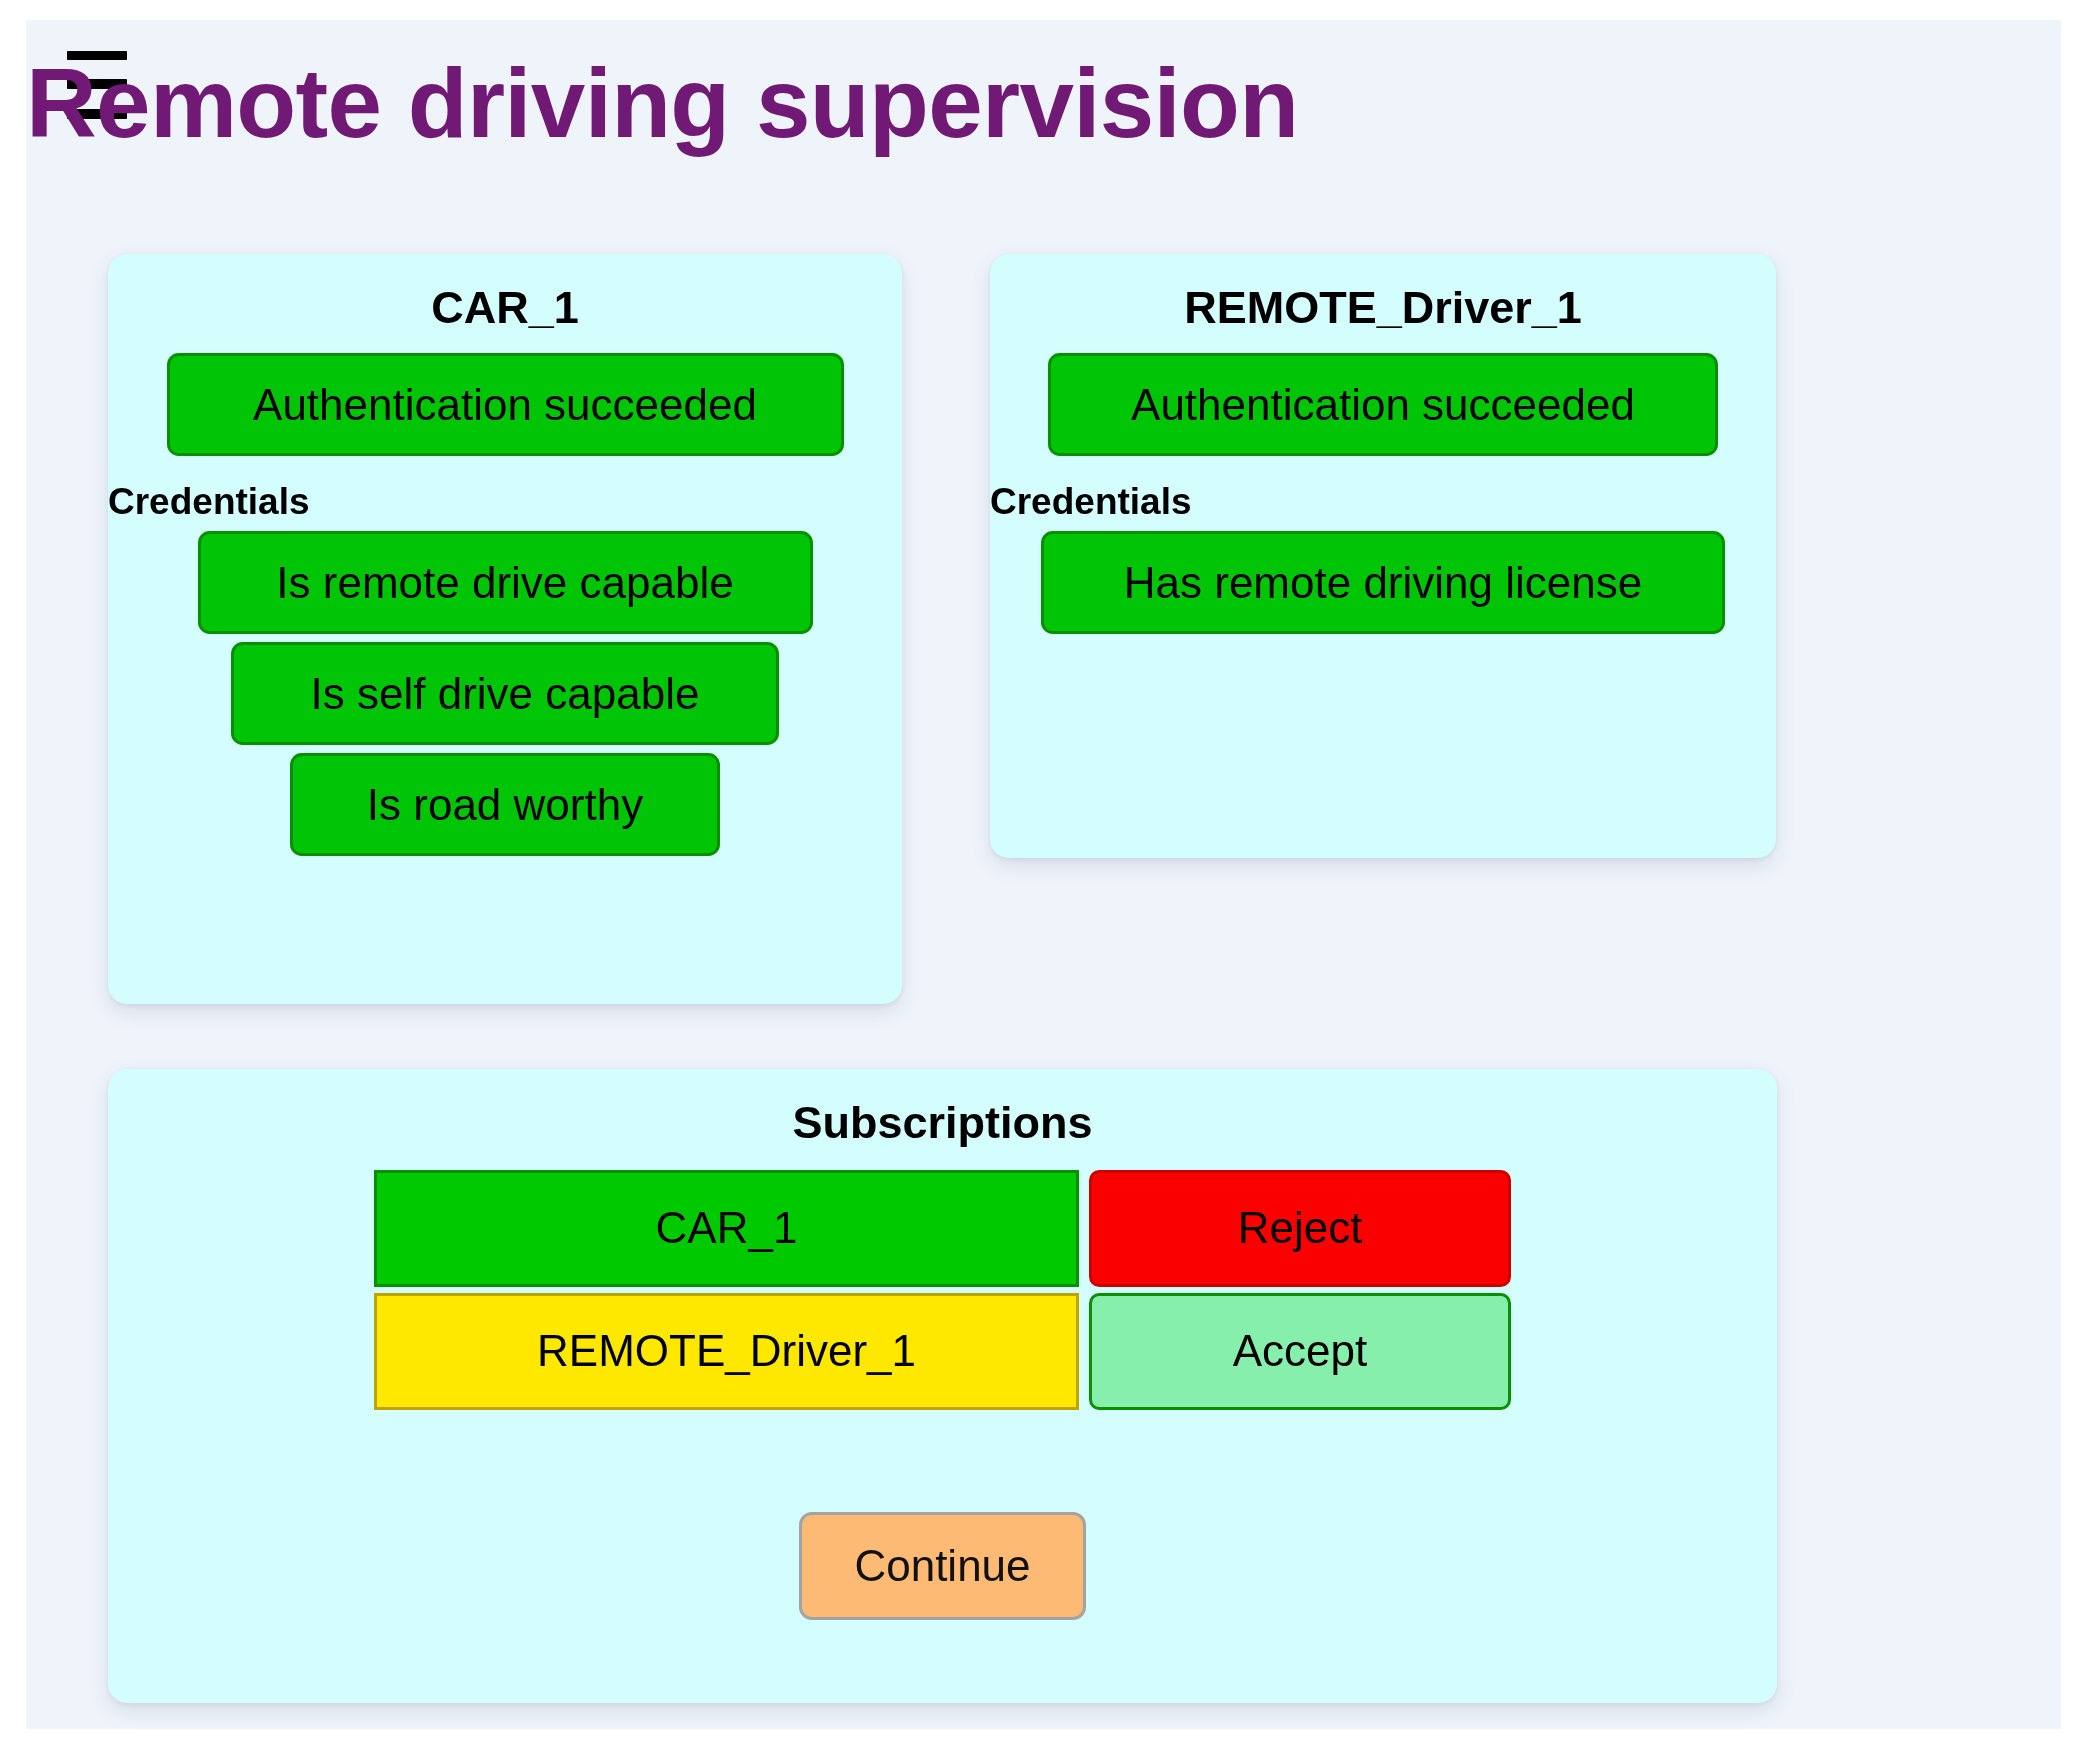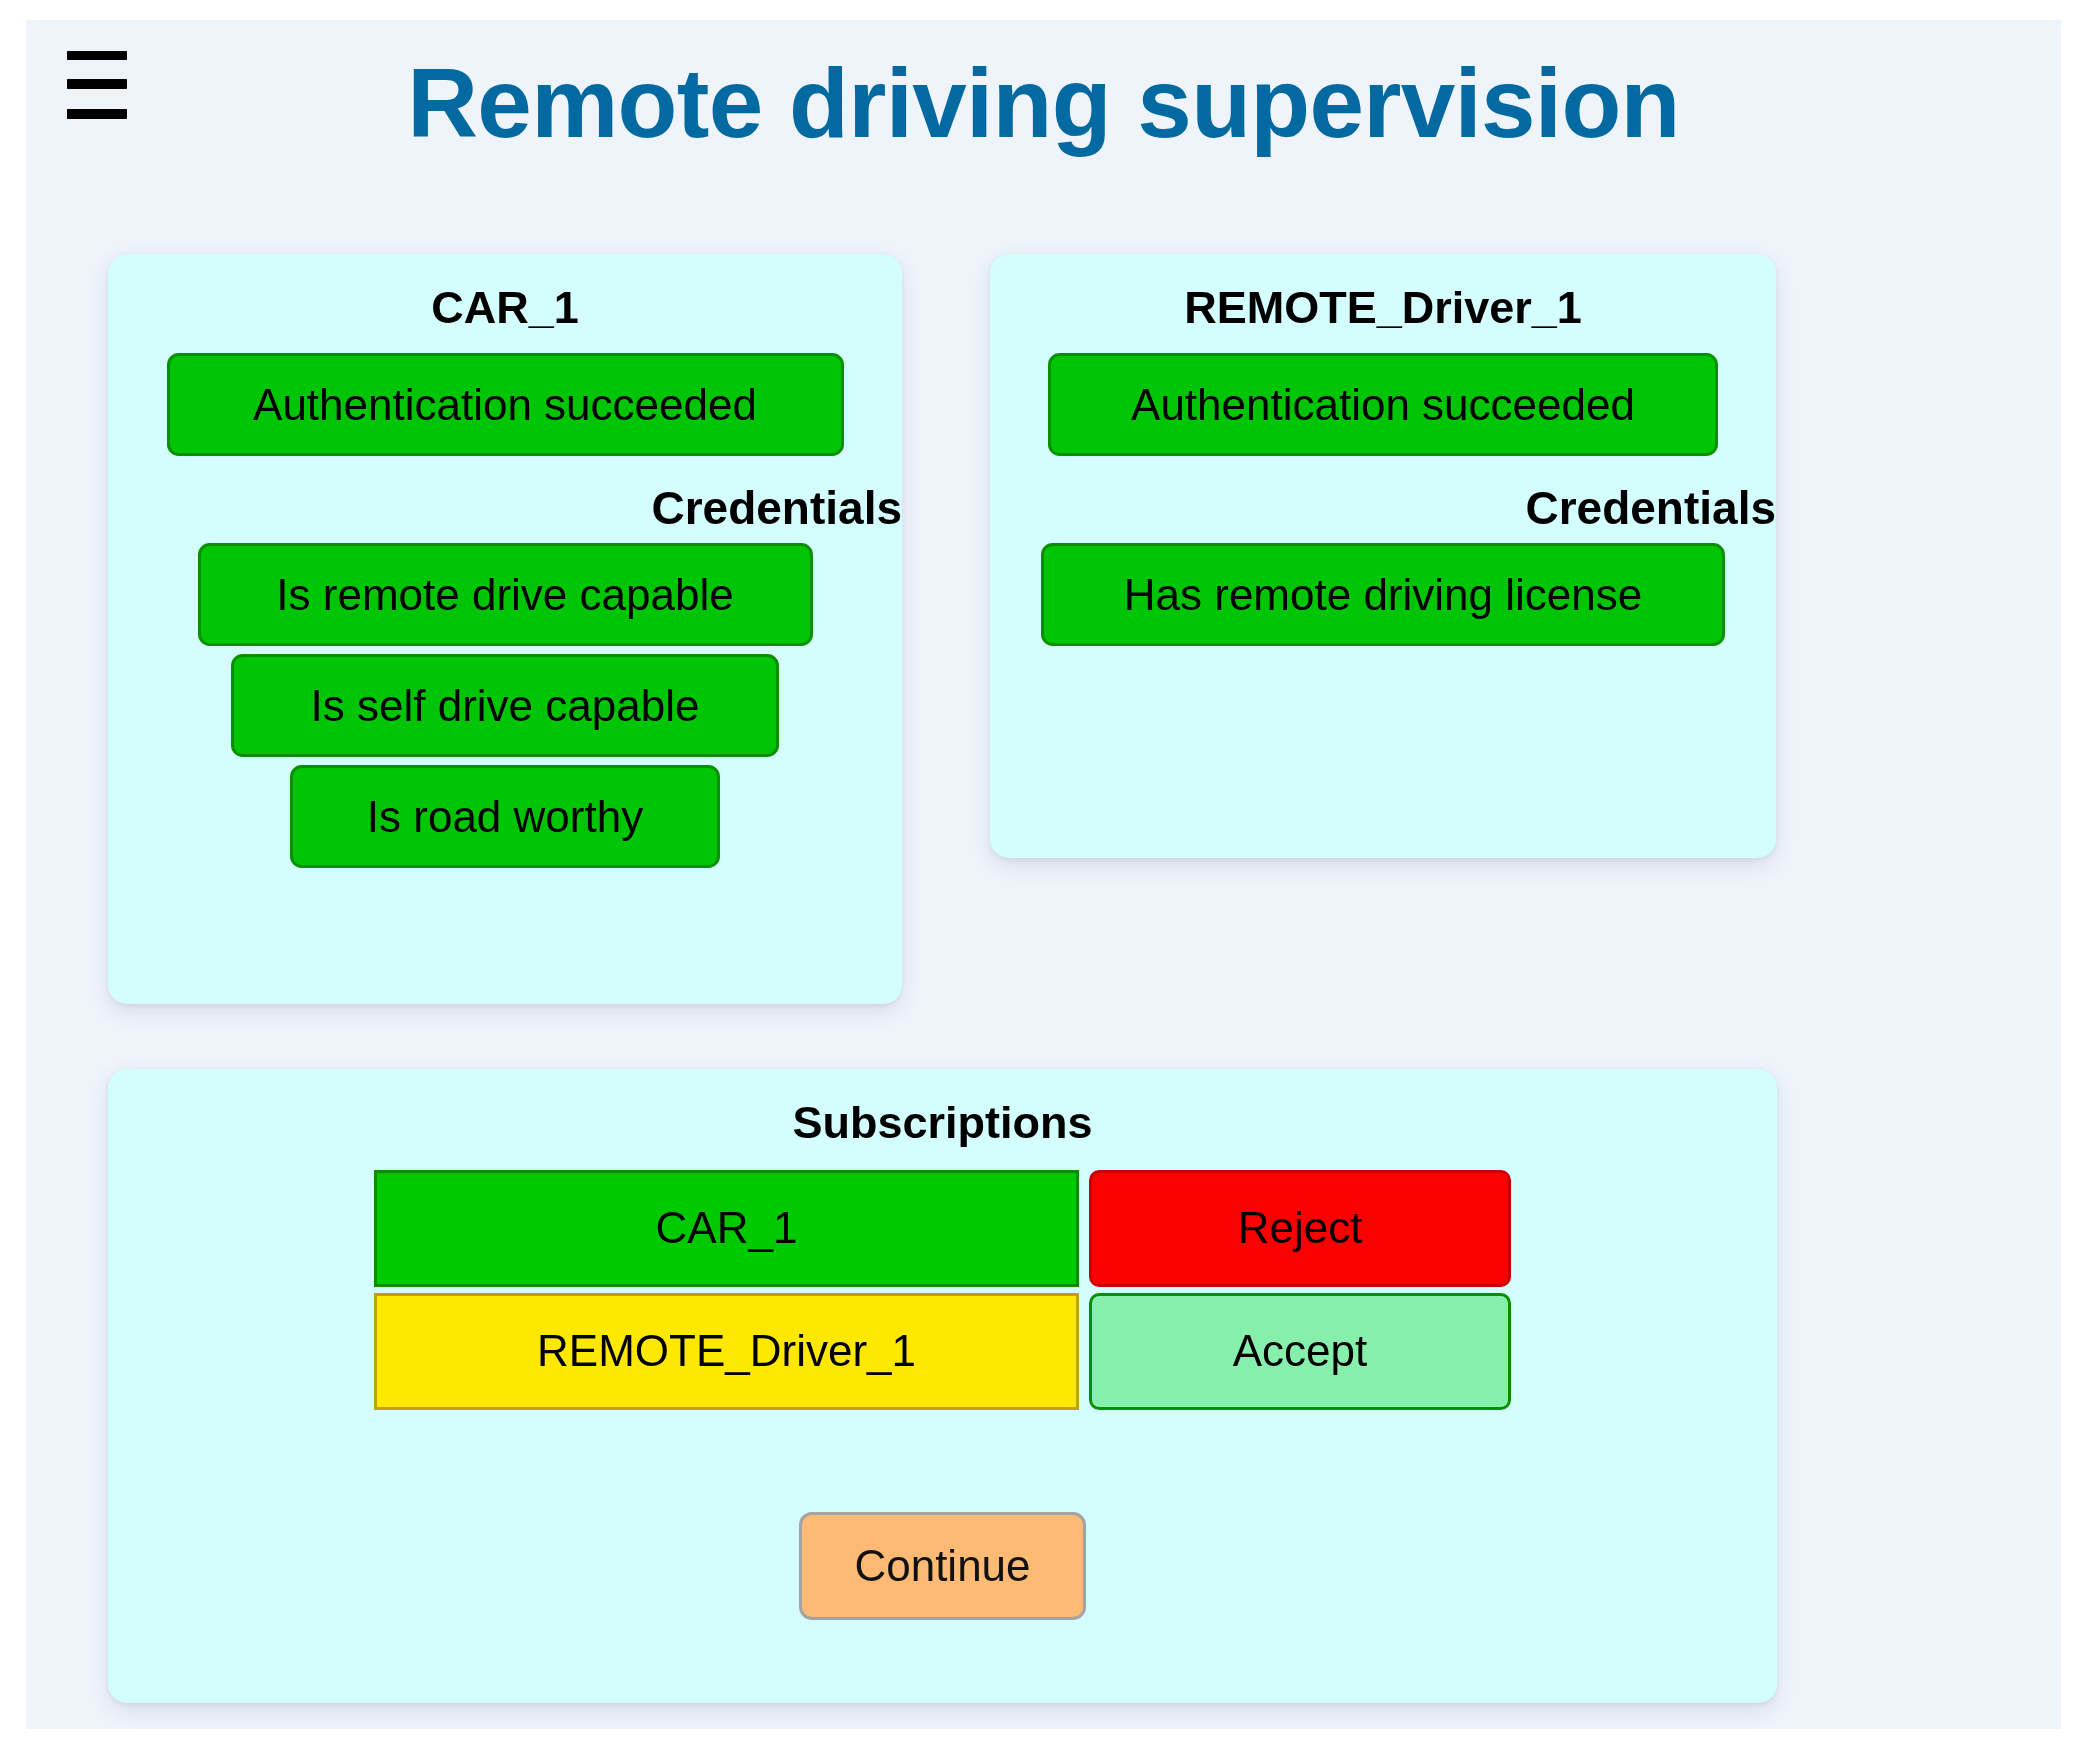--- a/index.html
+++ b/index.html
@@ -46,26 +46,26 @@
   }
   #menu-button .bar.b1 { top: 7.3px; }
   #menu-button .bar.b2 { top: 36px; }
   #menu-button .bar.b3 { top: 66px; }
 
   #page-title {
     position: absolute;
     left: 0;
     top: 26px;
     width: 100%;
-    text-align: center;
+    text-align: left;
     font-size: 98px;
     line-height: 1.18;
     font-weight: bold;
     letter-spacing: -0.7px;
-    color: #0369a1;
+    color: #701a75;
     font-family: "Liberation Sans", sans-serif;
   }
 
   
   .card {
     position: absolute;
     background: #d4fdfd;
     border-radius: 19px;
     box-shadow: 0 7.3px 19px rgba(60, 80, 110, 0.13),
                 0 1.5px 4.4px rgba(60, 80, 110, 0.08);
@@ -94,22 +94,22 @@
     width: 100%;
     text-align: center;
     font-size: 45px;
     font-weight: bold;
     color: #000000;
     padding-top: 28px;
     box-sizing: border-box;
   }
   .section-title {
     width: 100%;
-    text-align: right;
-    font-size: 46px;
+    text-align: left;
+    font-size: 37px;
     font-weight: bold;
     color: #000000;
     margin-top: 25px;
   }
 
   
   .pill-wrap {
     display: flex;
     justify-content: center;
     width: 100%;

